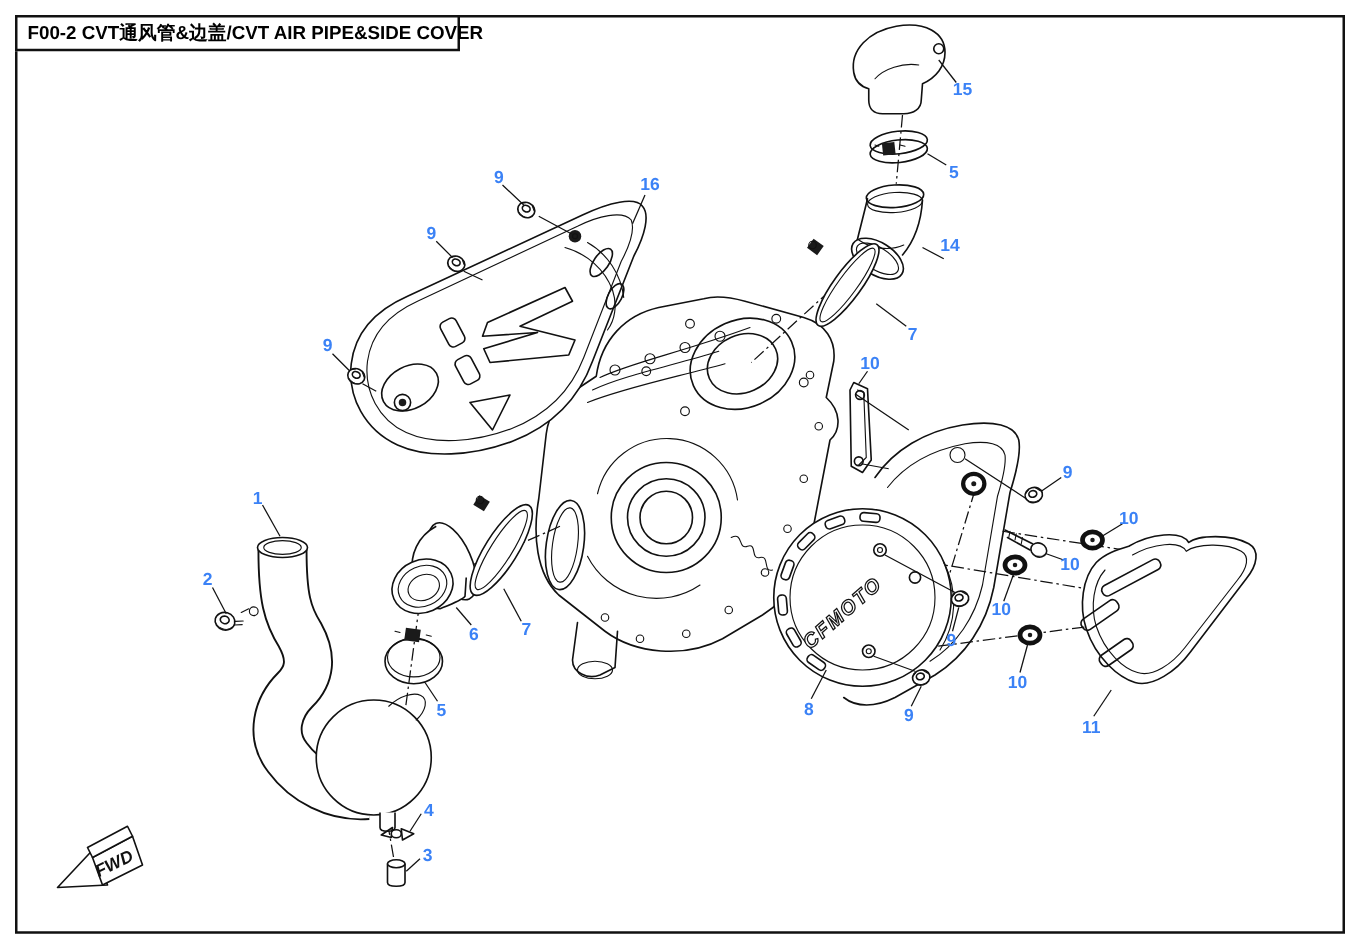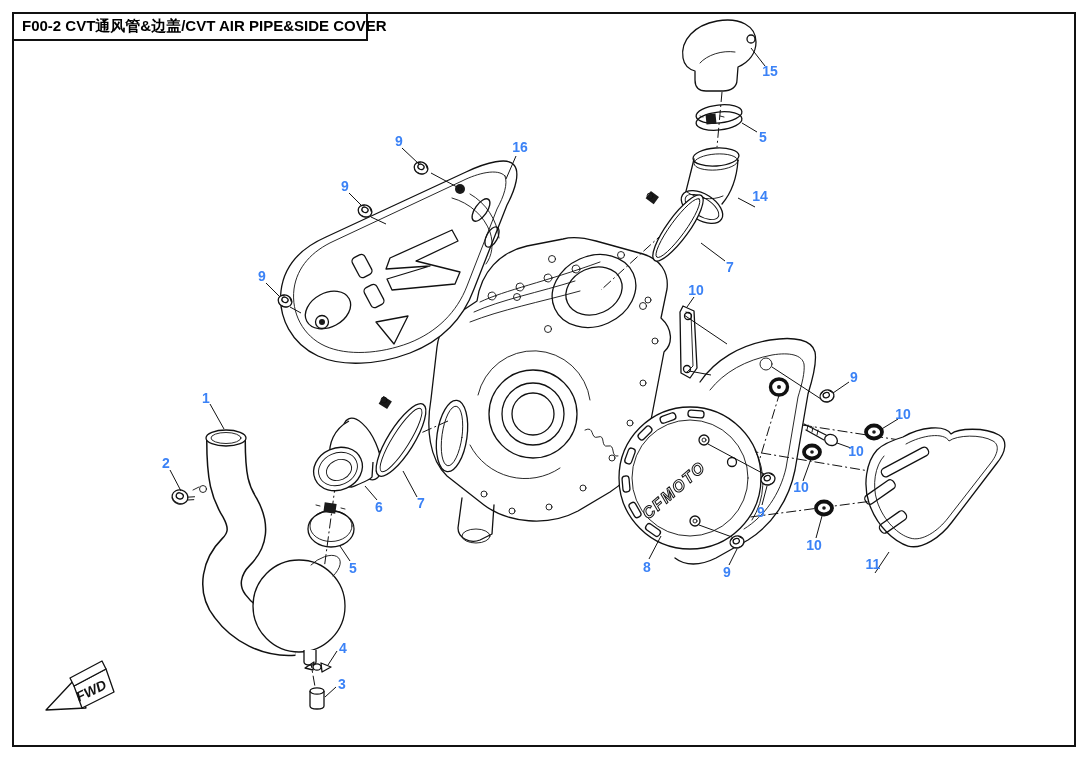--- a/index.html
+++ b/index.html
@@ -324,20 +324,20 @@
       <div class="callout" style="left: 647px; top: 567px;">8</div>
       <div class="callout" style="left: 399px; top: 141px;">9</div>
       <div class="callout" style="left: 345px; top: 186px;">9</div>
       <div class="callout" style="left: 262px; top: 276px;">9</div>
       <div class="callout" style="left: 727px; top: 572px;">9</div>
       <div class="callout" style="left: 761px; top: 512px;">9</div>
       <div class="callout" style="left: 854px; top: 377px;">9</div>
       <div class="callout" style="left: 903px; top: 414px;">10</div>
       <div class="callout" style="left: 801px; top: 487px;">10</div>
       <div class="callout" style="left: 814px; top: 545px;">10</div>
-      <div class="callout" style="left: 873px; top: 564px;">11</div>
+      <div class="callout" style="left: 873px; top: 581px;">11</div>
       <div class="callout" style="left: 856px; top: 451px;">10</div>
       <div class="callout" style="left: 696px; top: 290px;">10</div>
       <div class="callout" style="left: 760px; top: 196px;">14</div>
       <div class="callout" style="left: 770px; top: 71px;">15</div>
       <div class="callout" style="left: 520px; top: 147px;">16</div>
     </div>
 </div>
 
 </body></html>

